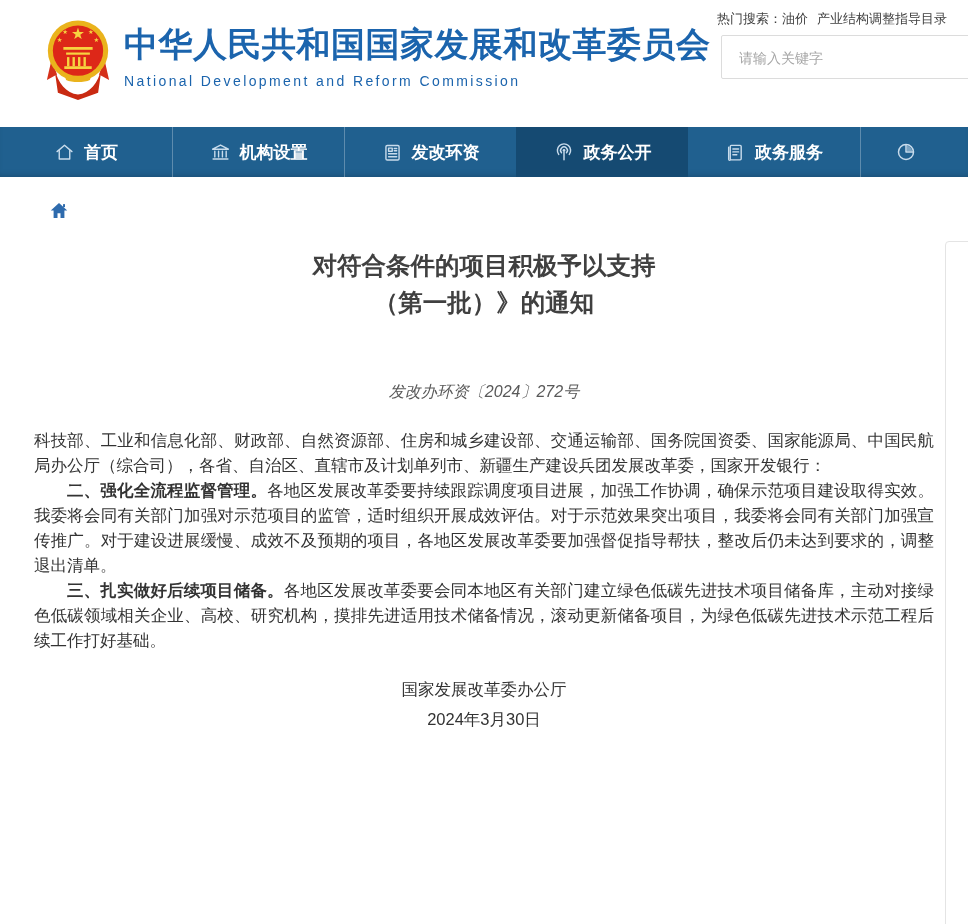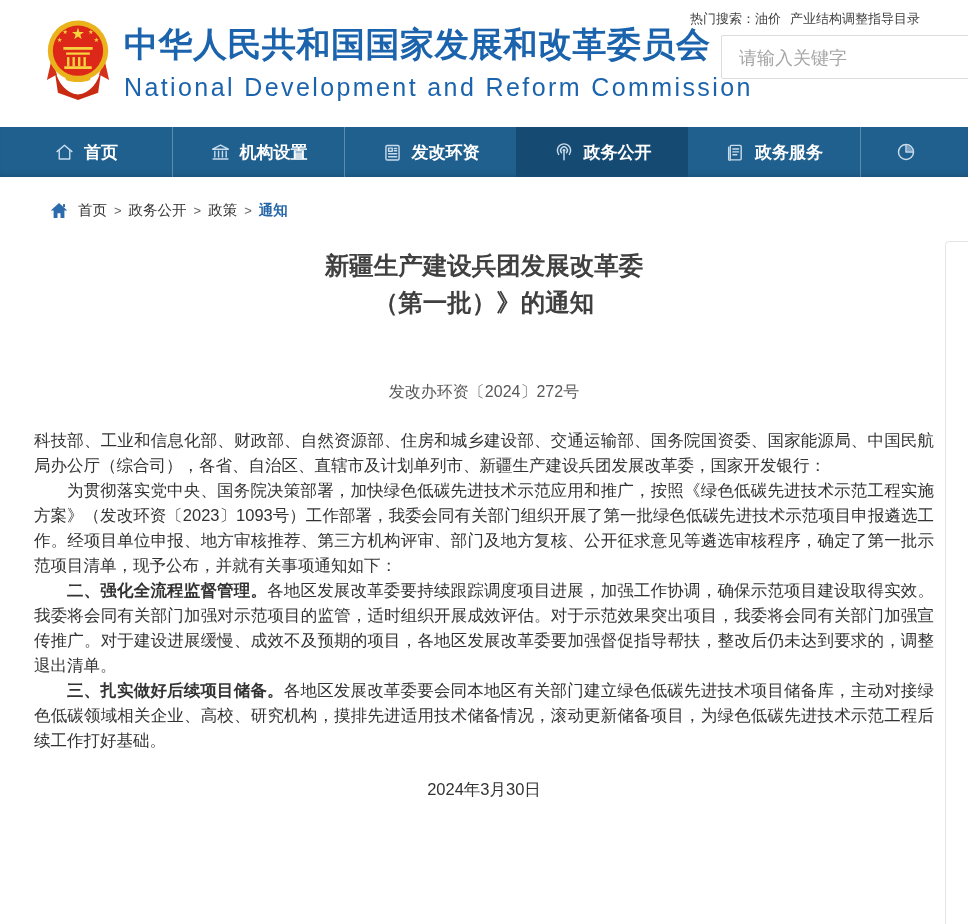--- a/index.html
+++ b/index.html
@@ -4,27 +4,27 @@
 <style>
   html,body{margin:0;padding:0;background:#fff;}
   .page{position:relative;width:968px;height:924px;overflow:hidden;background:#ffffff;
         font-family:"Liberation Sans","DejaVu Sans",sans-serif;color:#333;}
 
   
   .header{position:absolute;left:0;top:0;width:968px;height:127px;background:#ffffff;}
   .emblem{position:absolute;left:46px;top:12px;width:64px;height:92px;}
   .site-titles{position:absolute;left:124px;top:22px;width:600px;}
   .site-title-zh{font-size:34px;font-weight:700;color:#1b64ad;letter-spacing:0.5px;white-space:nowrap;}
-  .site-title-en{font-size:25px;color:#1b64ad;letter-spacing:2.4px;white-space:nowrap;margin-top:5px;}
-  .hot-search{position:absolute;left:690px;top:10px;font-size:13px;color:#404040;white-space:nowrap;}
+  .site-title-en{font-size:14px;color:#1b64ad;letter-spacing:2.4px;white-space:nowrap;margin-top:5px;}
+  .hot-search{position:absolute;left:717px;top:10px;font-size:13px;color:#404040;white-space:nowrap;}
   .hot-search .term{margin-right:9px;cursor:pointer;}
   .search-box{position:absolute;left:721px;top:35px;width:262px;height:44px;box-sizing:border-box;
               border:1px solid #dcdcdc;background:#fff;border-radius:2px;}
   .search-box input{border:0;outline:none;width:220px;height:40px;margin:1px 0 0 15px;
-                    font-size:18px;color:#333;font-family:inherit;background:transparent;}
+                    font-size:14px;color:#333;font-family:inherit;background:transparent;}
   .search-box input::placeholder{color:#a6a6a6;}
 
   
   .navbar{position:absolute;left:0;top:127px;width:968px;height:50px;background:#20608f;
           display:flex;box-shadow:inset 0 -5px 7px -5px rgba(0,0,0,0.25);}
   .nav-item{width:172px;height:50px;display:flex;align-items:center;justify-content:center;
             gap:9px;color:#fff;font-size:17px;font-weight:700;cursor:pointer;box-sizing:border-box;}
   .nav-item.divider{border-left:1px solid rgba(255,255,255,0.28);text-align:right;}
   .nav-item.active{background:#154a72;}
   .nav-item svg{display:block;}
@@ -39,21 +39,21 @@
   .crumb.current{color:#2566a8;font-weight:700;}
 
   
   .side-panel{position:absolute;left:945px;top:241px;width:60px;height:700px;background:#fff;
               border:1px solid #e4e4e4;border-radius:4px 0 0 0;}
 
   
   .doc-title{position:absolute;left:34px;top:247px;width:900px;text-align:center;
              font-size:24.5px;font-weight:700;color:#404040;line-height:37px;}
   .doc-number{position:absolute;left:34px;top:382px;width:900px;text-align:center;
-              font-size:16px;color:#595959;}
+              font-size:16px;color:#595959;font-style:italic;}
   .article-body{position:absolute;left:34px;top:428px;width:900px;
                 font-size:16.5px;line-height:25px;color:#333;text-align:justify;}
   .article-body p{margin:0;}
   .article-body p.indent{text-indent:2em;}
   .article-body .lead{font-weight:700;}
   .sign-block{margin-top:21px;text-align:center;line-height:30px;font-size:16.5px;color:#333;}
 </style>
 </head>
 <body>
 
@@ -160,34 +160,33 @@
       </div>
     </nav>
 
   <div class="breadcrumb">
     <span class="home-ico">
       <svg width="18" height="17" viewBox="0 0 24 22">
         <path d="M12 1 L23 11 H19.2 V21 H14 V14.5 H10 V21 H4.8 V11 H1 Z" fill="#2e6bad"></path>
         <rect x="17.4" y="2.5" width="2.6" height="4" fill="#2e6bad"></rect>
       </svg>
     </span>
-    <span id="crumbs"><span class="crumb">首页</span><span class="crumb-sep">&gt;</span><span class="crumb">政务公开</span><span class="crumb-sep">&gt;</span><span class="crumb">政策</span><span class="crumb-sep">&gt;</span><span class="crumb current">通知</span></span>
   </div>
 
   <div class="side-panel"></div>
 
   <div class="doc-title" id="doc-title">
-      <div>新疆生产建设兵团发展改革委</div>
+      <div>对符合条件的项目积极予以支持</div>
       <div>（第一批）》的通知</div>
     </div>
   <div class="doc-number">发改办环资〔2024〕272号</div>
 
   <div class="article-body" id="article-body">
     <p class="">科技部、工业和信息化部、财政部、自然资源部、住房和城乡建设部、交通运输部、国务院国资委、国家能源局、中国民航局办公厅（综合司），各省、自治区、直辖市及计划单列市、新疆生产建设兵团发展改革委，国家开发银行：</p>
-      <p class="indent">为贯彻落实党中央、国务院决策部署，加快绿色低碳先进技术示范应用和推广，按照《绿色低碳先进技术示范工程实施方案》（发改环资〔2023〕1093号）工作部署，我委会同有关部门组织开展了第一批绿色低碳先进技术示范项目申报遴选工作。经项目单位申报、地方审核推荐、第三方机构评审、部门及地方复核、公开征求意见等遴选审核程序，确定了第一批示范项目清单，现予公布，并就有关事项通知如下：</p>
       <p class="indent"><b class="lead">二、强化全流程监督管理。</b>各地区发展改革委要持续跟踪调度项目进展，加强工作协调，确保示范项目建设取得实效。我委将会同有关部门加强对示范项目的监管，适时组织开展成效评估。对于示范效果突出项目，我委将会同有关部门加强宣传推广。对于建设进展缓慢、成效不及预期的项目，各地区发展改革委要加强督促指导帮扶，整改后仍未达到要求的，调整退出清单。</p>
       <p class="indent"><b class="lead">三、扎实做好后续项目储备。</b>各地区发展改革委要会同本地区有关部门建立绿色低碳先进技术项目储备库，主动对接绿色低碳领域相关企业、高校、研究机构，摸排先进适用技术储备情况，滚动更新储备项目，为绿色低碳先进技术示范工程后续工作打好基础。</p>
       <div class="sign-block" id="sign-block">
+      <div>国家发展改革委办公厅</div>
       <div>2024年3月30日</div>
     </div>
   </div>
 
 </div>
 
 </body></html>

